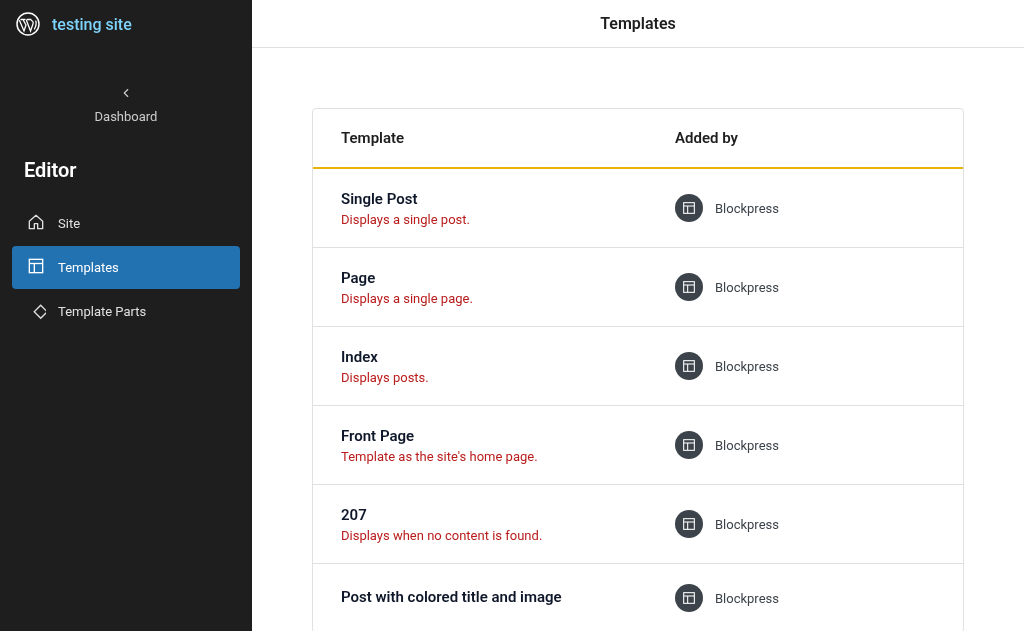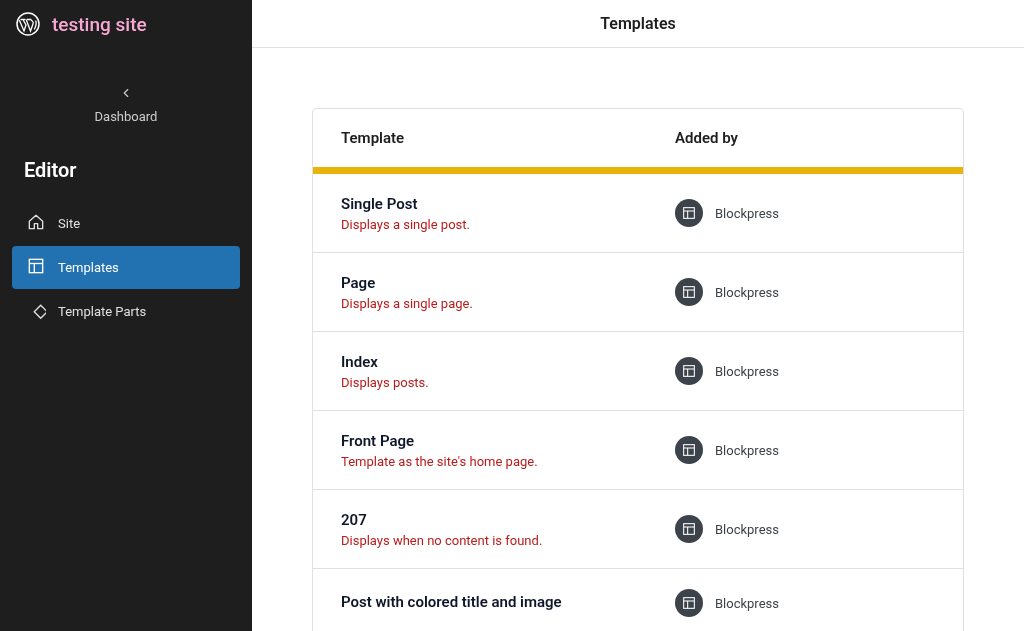--- a/index.html
+++ b/index.html
@@ -35,23 +35,23 @@
       height: 24px;
       display: flex;
       align-items: center;
       justify-content: center;
     }
     .wp-logo svg {
       width: 24px;
       height: 24px;
     }
     .site-title {
-      font-size: 19px;
+      font-size: 16px;
       font-weight: 500;
-      color: #f9a8d4;
+      color: #7dd3fc;
     }
     .back-link {
       display: flex;
       align-items: center;
       padding: 10px 20px;
       margin-top: 28px;
       color: #ccc;
       font-size: 13px;
       cursor: pointer;
       gap: 6px;
@@ -113,21 +113,21 @@
       padding: 60px 60px 0 60px;
     }
     .template-table {
       border: 1px solid #e0e0e0;
       border-radius: 4px;
       overflow: hidden;
     }
     .table-head {
       display: flex;
       padding: 20px 28px;
-      border-bottom: 7px solid #eab308;
+      border-bottom: 2px solid #eab308;
     }
     .col-template {
       flex: 1;
       font-size: 15px;
       font-weight: 600;
       color: #1e1e1e;
     }
     .col-addedby {
       width: 260px;
       font-size: 15px;

